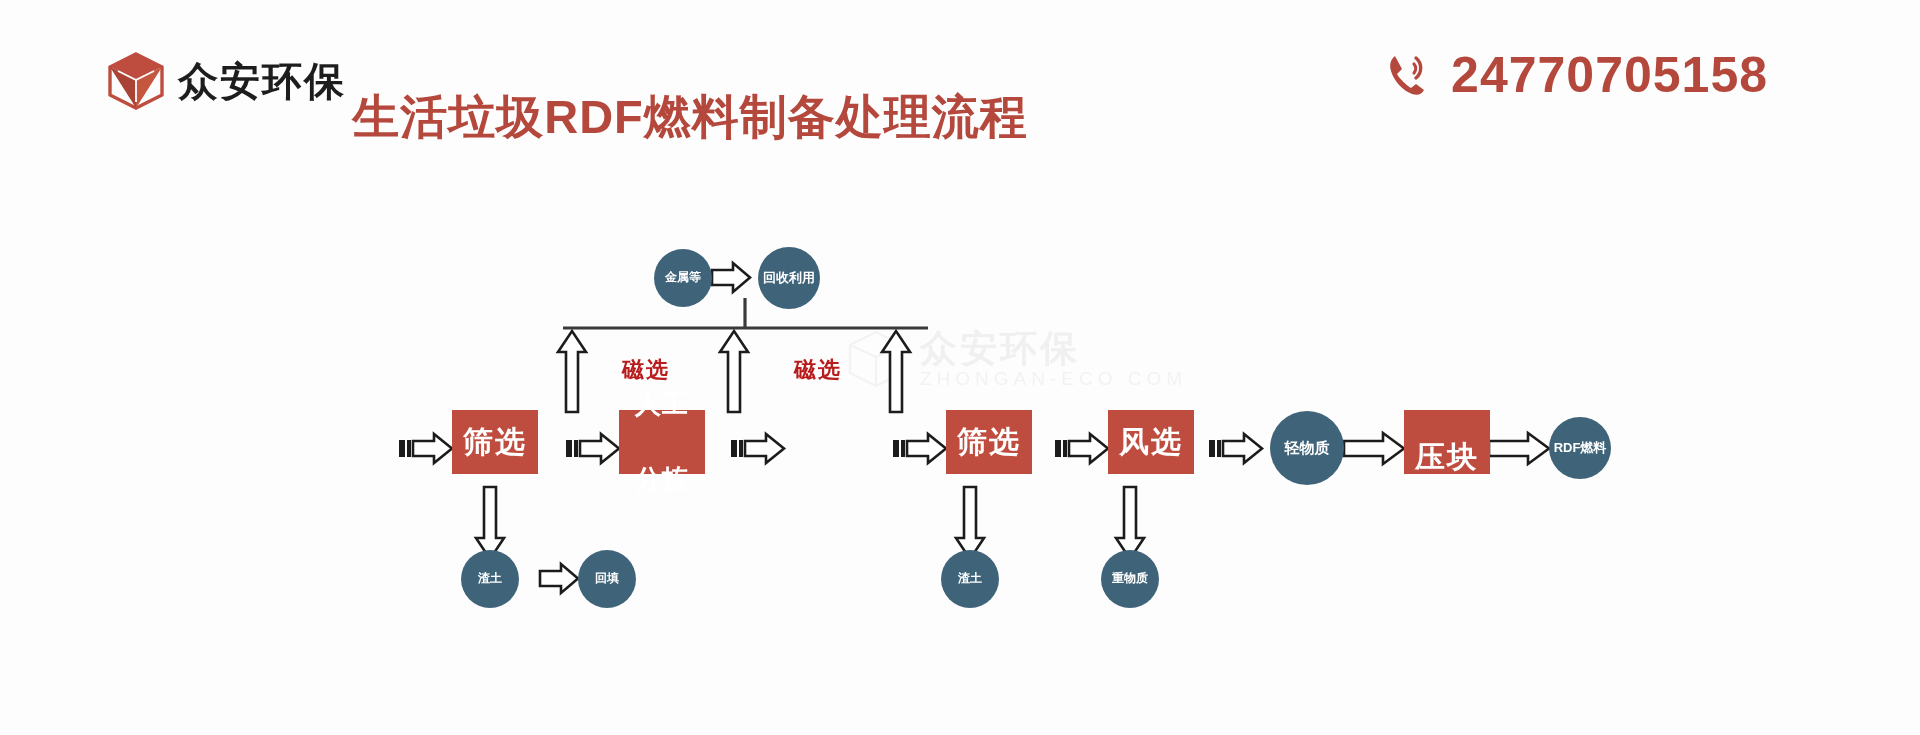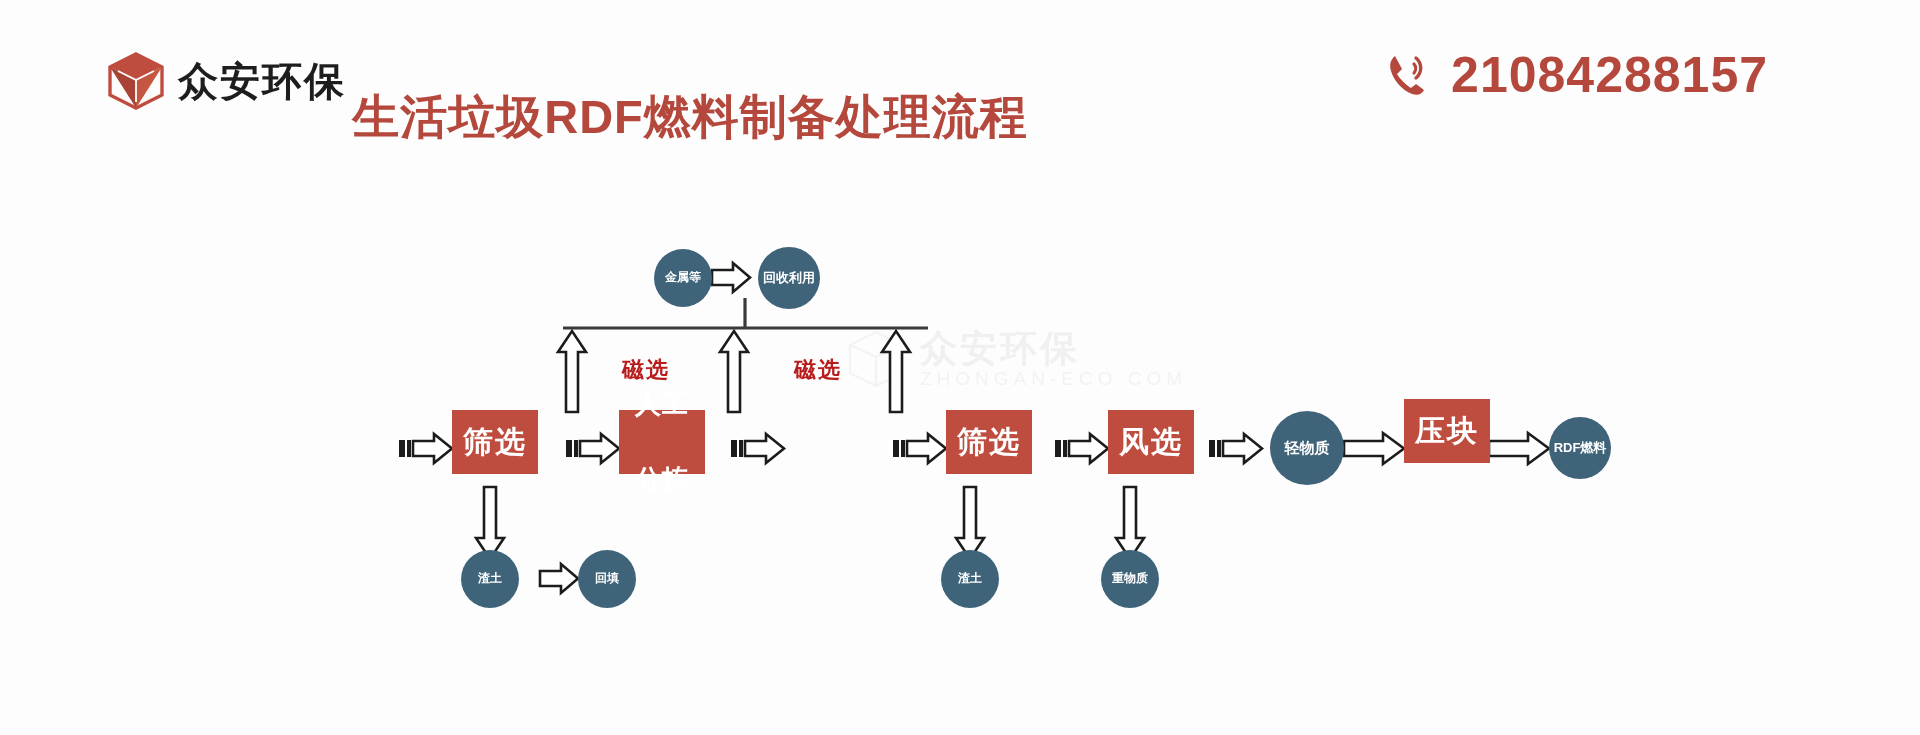--- a/index.html
+++ b/index.html
@@ -112,21 +112,21 @@
   </div>
 
   <div class="main-title">生活垃圾RDF燃料制备处理流程</div>
 
   <div class="phone-wrap">
     <svg class="phone-icon" viewBox="0 0 50 50">
       <path d="M12 6 C8 9 6 14 8 21 C11 31 19 40 29 44 C35 46 39 44 41 40 L33 34 L28 38 C23 35 17 29 14 24 L19 19 Z" fill="#b5483c"></path>
       <path d="M33 8 A13 13 0 0 1 33 28" fill="none" stroke="#b5483c" stroke-width="3.4" stroke-linecap="round"></path>
       <path d="M31 14 A7 7 0 0 1 31 23" fill="none" stroke="#b5483c" stroke-width="3.2" stroke-linecap="round"></path>
     </svg>
-    <div class="phone-num">21084288157</div>
+    <div class="phone-num">24770705158</div>
   </div>
 
   <div class="watermark">
     <svg class="wm-mark" viewBox="0 0 56 58">
       <polygon points="28,2 54,15 54,43 28,56 2,43 2,15" fill="none" stroke="#e2e2e2" stroke-width="2.4"></polygon>
       <path d="M2 15 L28 27 L54 15" fill="none" stroke="#e2e2e2" stroke-width="2.2"></path>
       <path d="M28 27 L28 56" fill="none" stroke="#e2e2e2" stroke-width="2.2"></path>
     </svg>
     <div class="wm-right">
       <div class="wm-cn">众安环保</div>
@@ -234,21 +234,21 @@
     </div>
 
     <div class="node n-red box-main" style="left:1108px;top:410px;">
       <span>风选</span>
     </div>
 
     <div class="node circle circle-mid n-blue" style="left:1270px;top:411px;text-align:center;">
       <span>轻物质</span>
     </div>
 
-    <div class="node n-red box-main" style="left:1404px;top:399px;">
+    <div class="node n-red box-main" style="left:1404px;top:410px;align-items:flex-end;">
       <span>压块</span>
     </div>
 
     <div class="node circle circle-sm n-blue" style="left:1549px;top:417px;">
       <span>RDF燃料</span>
     </div>
 
     <div class="node circle circle-xs n-blue" style="left:654px;top:249px;">
       <span>金属等</span>
     </div>

